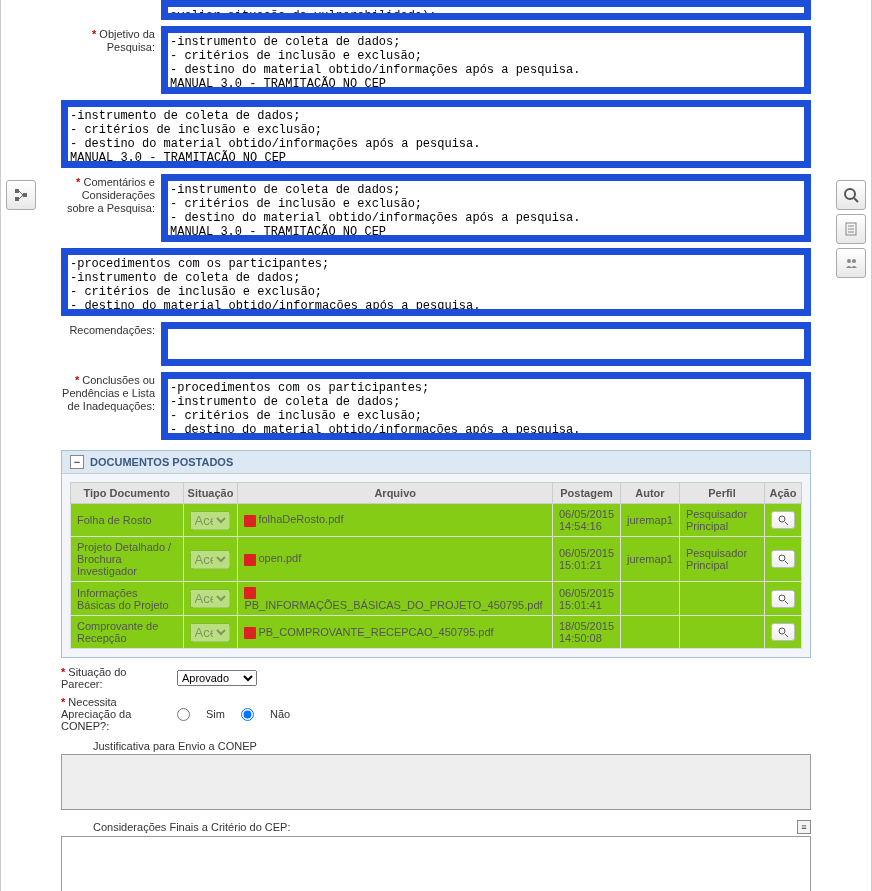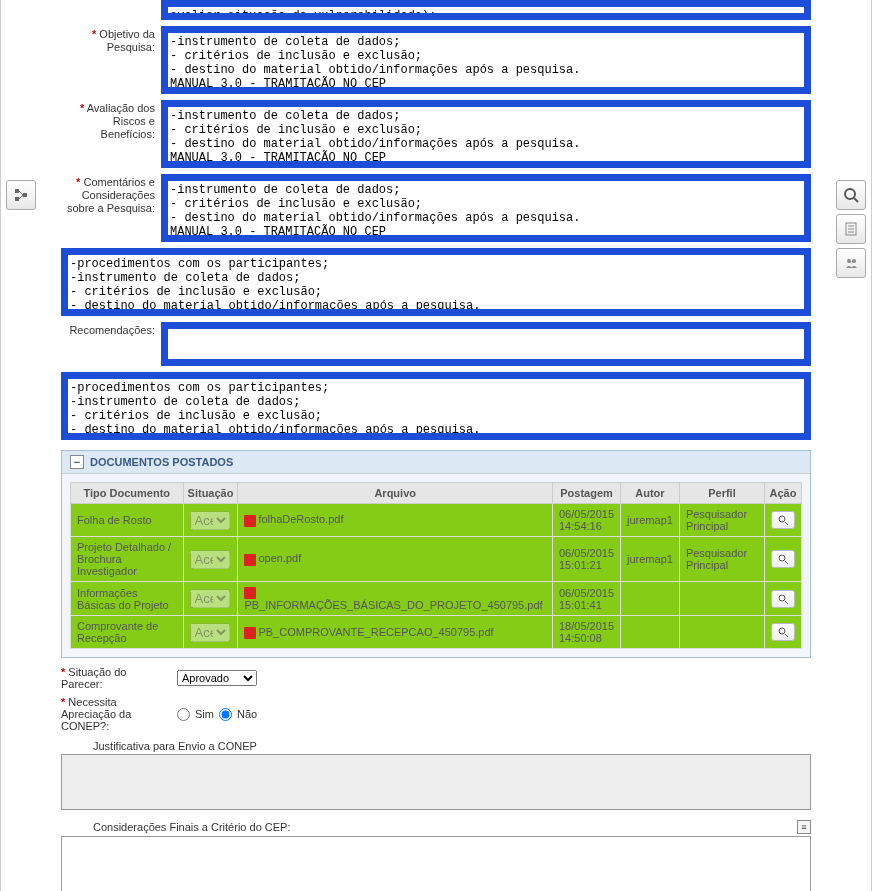--- a/index.html
+++ b/index.html
@@ -18,21 +18,21 @@
 .doc-table { width: 100%; border-collapse: collapse; margin: 8px; width: calc(100% - 16px); }
 .doc-table th { background: #e6e6e6; border: 1px solid #ccc; padding: 4px; font-size: 11px; color: #555; font-weight: bold; }
 .doc-table td { border: 1px solid #ddd; padding: 4px 6px; font-size: 11px; color: #555; background: #84cc16; vertical-align: middle; }
 .doc-table select { width: 40px; font-size: 13px; }
 .pdf-icon { display: inline-block; width: 12px; height: 12px; background: #d22; margin-right: 2px; vertical-align: middle; border-radius: 1px; }
 .action-btn { width: 24px; height: 18px; background: linear-gradient(#fff,#eee); border: 1px solid #bbb; border-radius: 3px; display: inline-flex; align-items: center; justify-content: center; cursor: pointer; }
 .form-line { display: flex; align-items: center; margin: 6px 0; gap: 6px; }
 .form-line .lbl { width: 110px; font-size: 11px; }
 .form-line .lbl .req { color: #c00; font-weight: bold; }
 .form-line select { font-size: 11px; width: 80px; }
-.radio-group { display: flex; align-items: center; gap: 5px; font-size: 11px; }
+.radio-group { display: flex; align-items: center; gap: 16px; font-size: 11px; }
 .section-label { font-size: 11px; color: #333; margin-top: 8px; margin-bottom: 2px; margin-left: 32px; }
 .big-textarea { width: 100%; height: 56px; border: 1px solid #999; background: #eee; resize: none; overflow-y: scroll; font-family: Arial; font-size: 11px; padding: 2px; }
 .big-textarea.white { background: #fff; }
 .side-tab-left { position: absolute; left: 6px; top: 180px; width: 30px; height: 30px; background: linear-gradient(#fff,#e8e8e8); border: 1px solid #aaa; border-radius: 3px; display: flex; align-items: center; justify-content: center; }
 .side-tab-right { position: absolute; right: 6px; top: 180px; display: flex; flex-direction: column; gap: 4px; }
 .side-tab-right div { width: 30px; height: 30px; background: linear-gradient(#fff,#e8e8e8); border: 1px solid #aaa; border-radius: 3px; display: flex; align-items: center; justify-content: center; }
 .considera-label-row { display: flex; justify-content: space-between; align-items: center; }
 </style>
 </head>
 <body>
@@ -86,23 +86,20 @@
       </div>
       <div class="field-textarea">
         <textarea style="">-instrumento de coleta de dados;
 - critérios de inclusão e exclusão;
 - destino do material obtido/informações após a pesquisa.
 MANUAL 3.0 - TRAMITAÇÃO NO CEP</textarea>
       </div>
     </div>
 
     <div class="field-row">
-      <div class="field-label"><span class="req">*</span> <span>Avaliação dos Riscos e Benefícios:</span>
-        
-      </div>
       <div class="field-textarea">
         <textarea style="">-instrumento de coleta de dados;
 - critérios de inclusão e exclusão;
 - destino do material obtido/informações após a pesquisa.
 MANUAL 3.0 - TRAMITAÇÃO NO CEP</textarea>
       </div>
     </div>
 
     <div class="field-row">
       <div class="field-label"><span class="req">*</span> <span>Comentários e Considerações sobre a Pesquisa:</span>
@@ -128,20 +125,23 @@
     <div class="field-row">
       <div class="field-label"><span>Recomendações:</span>
         
       </div>
       <div class="field-textarea">
         <textarea style="height: 44px;"></textarea>
       </div>
     </div>
 
     <div class="field-row">
+      <div class="field-label"><span class="req">*</span> <span>Conclusões ou Pendências e Lista de Inadequações:</span>
+        
+      </div>
       <div class="field-textarea">
         <textarea style="">-procedimentos com os participantes;
 -instrumento de coleta de dados;
 - critérios de inclusão e exclusão;
 - destino do material obtido/informações após a pesquisa.</textarea>
       </div>
     </div>
 
     <div class="panel">
       <div class="panel-header">

